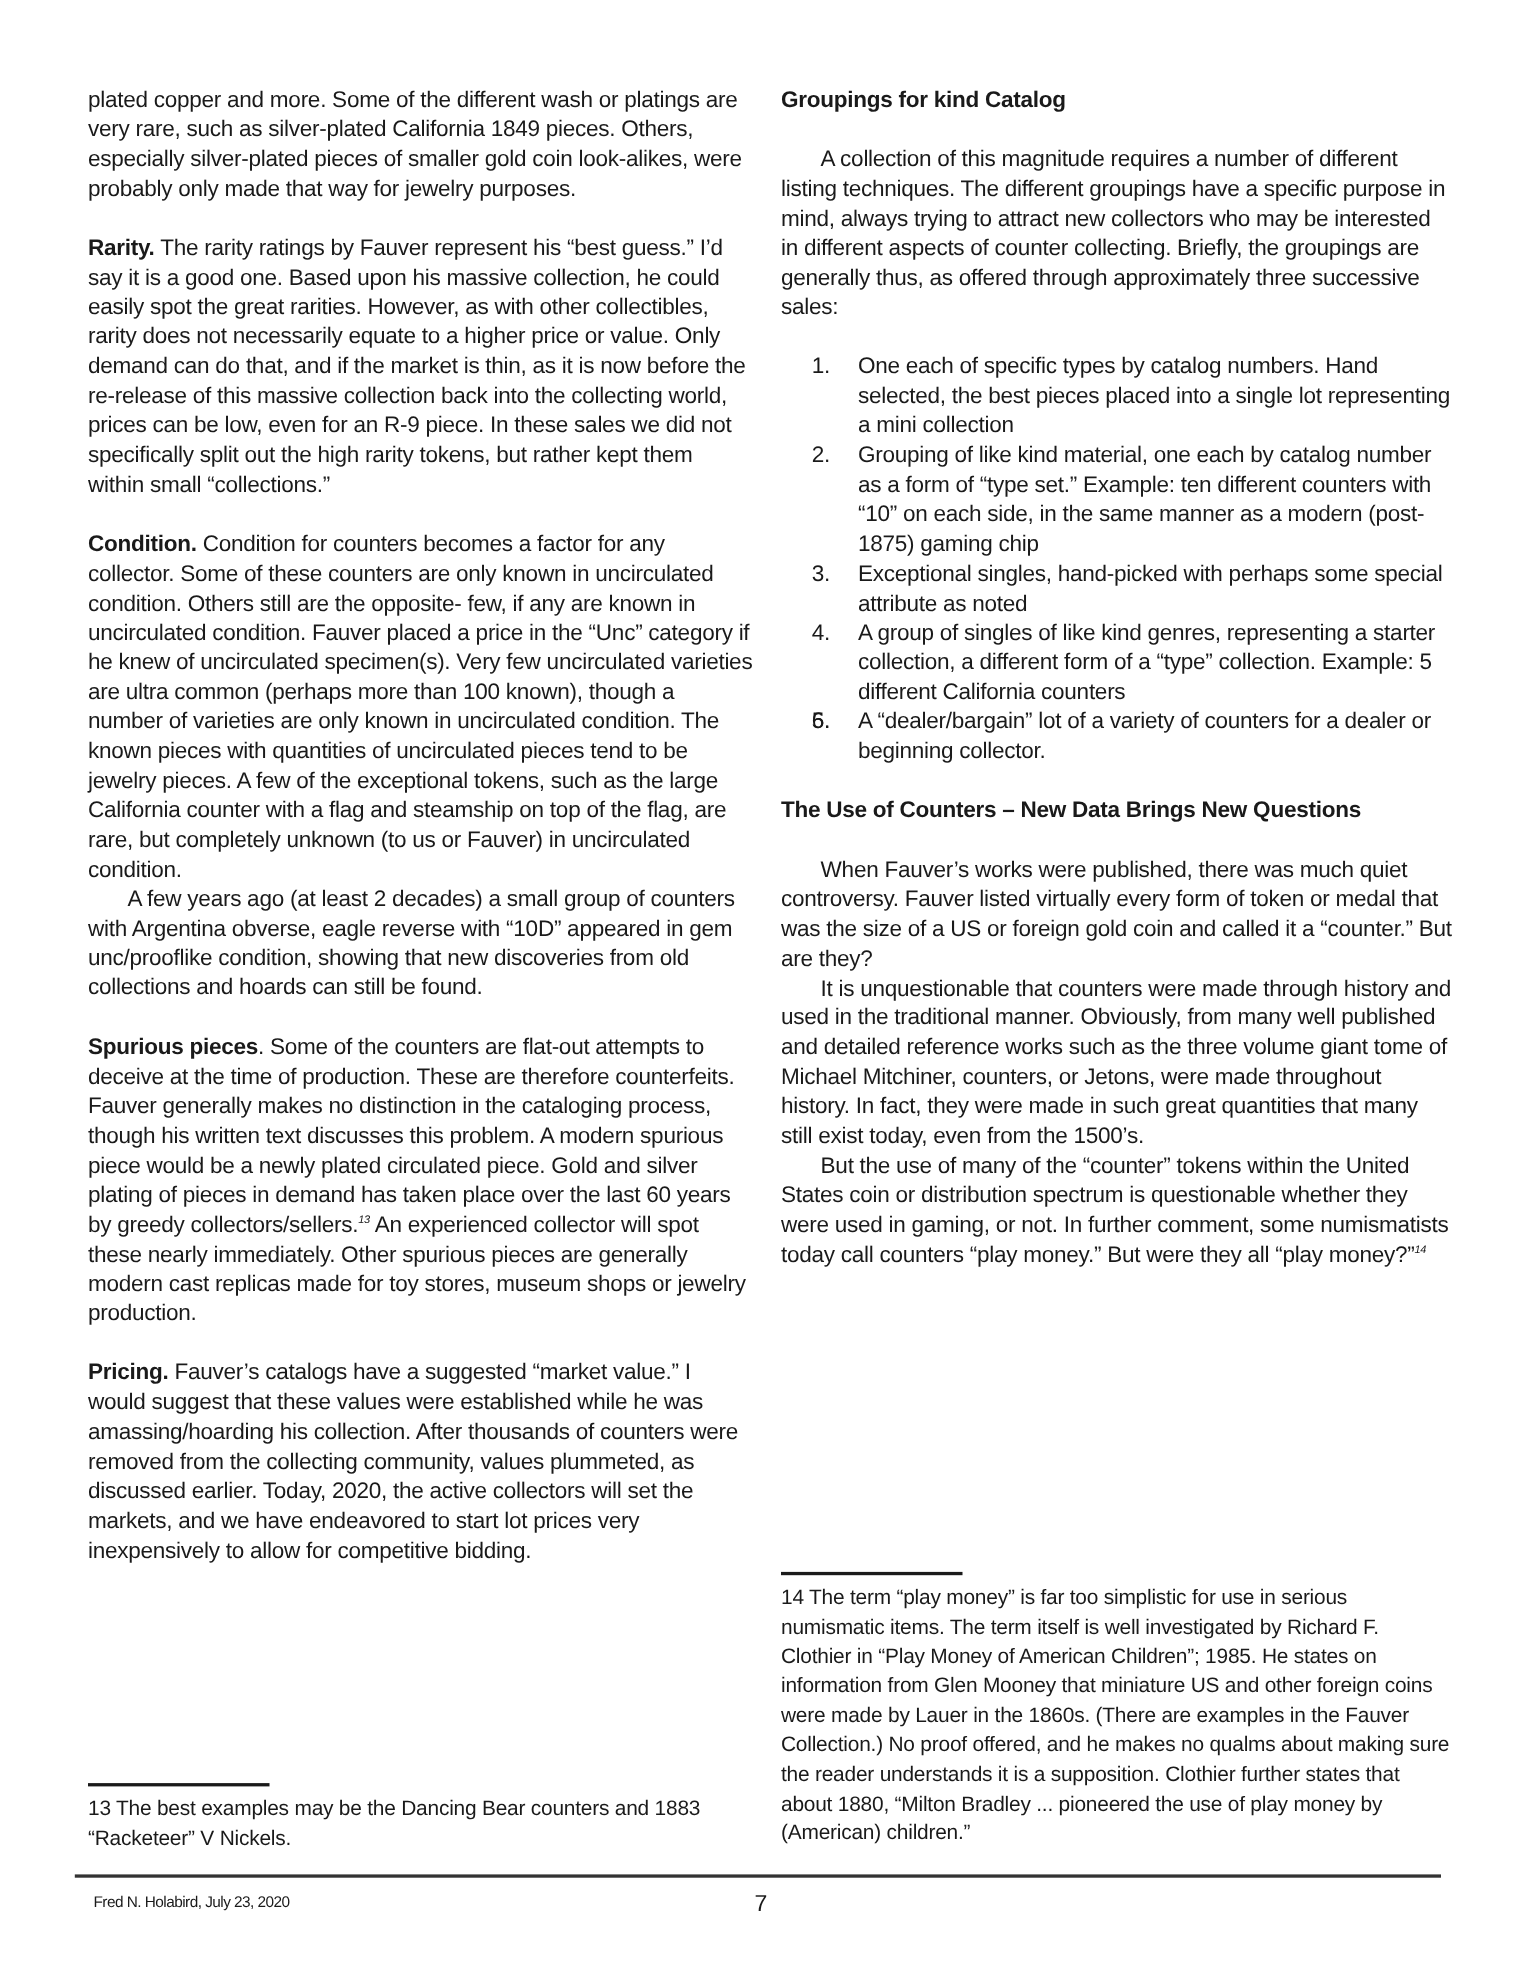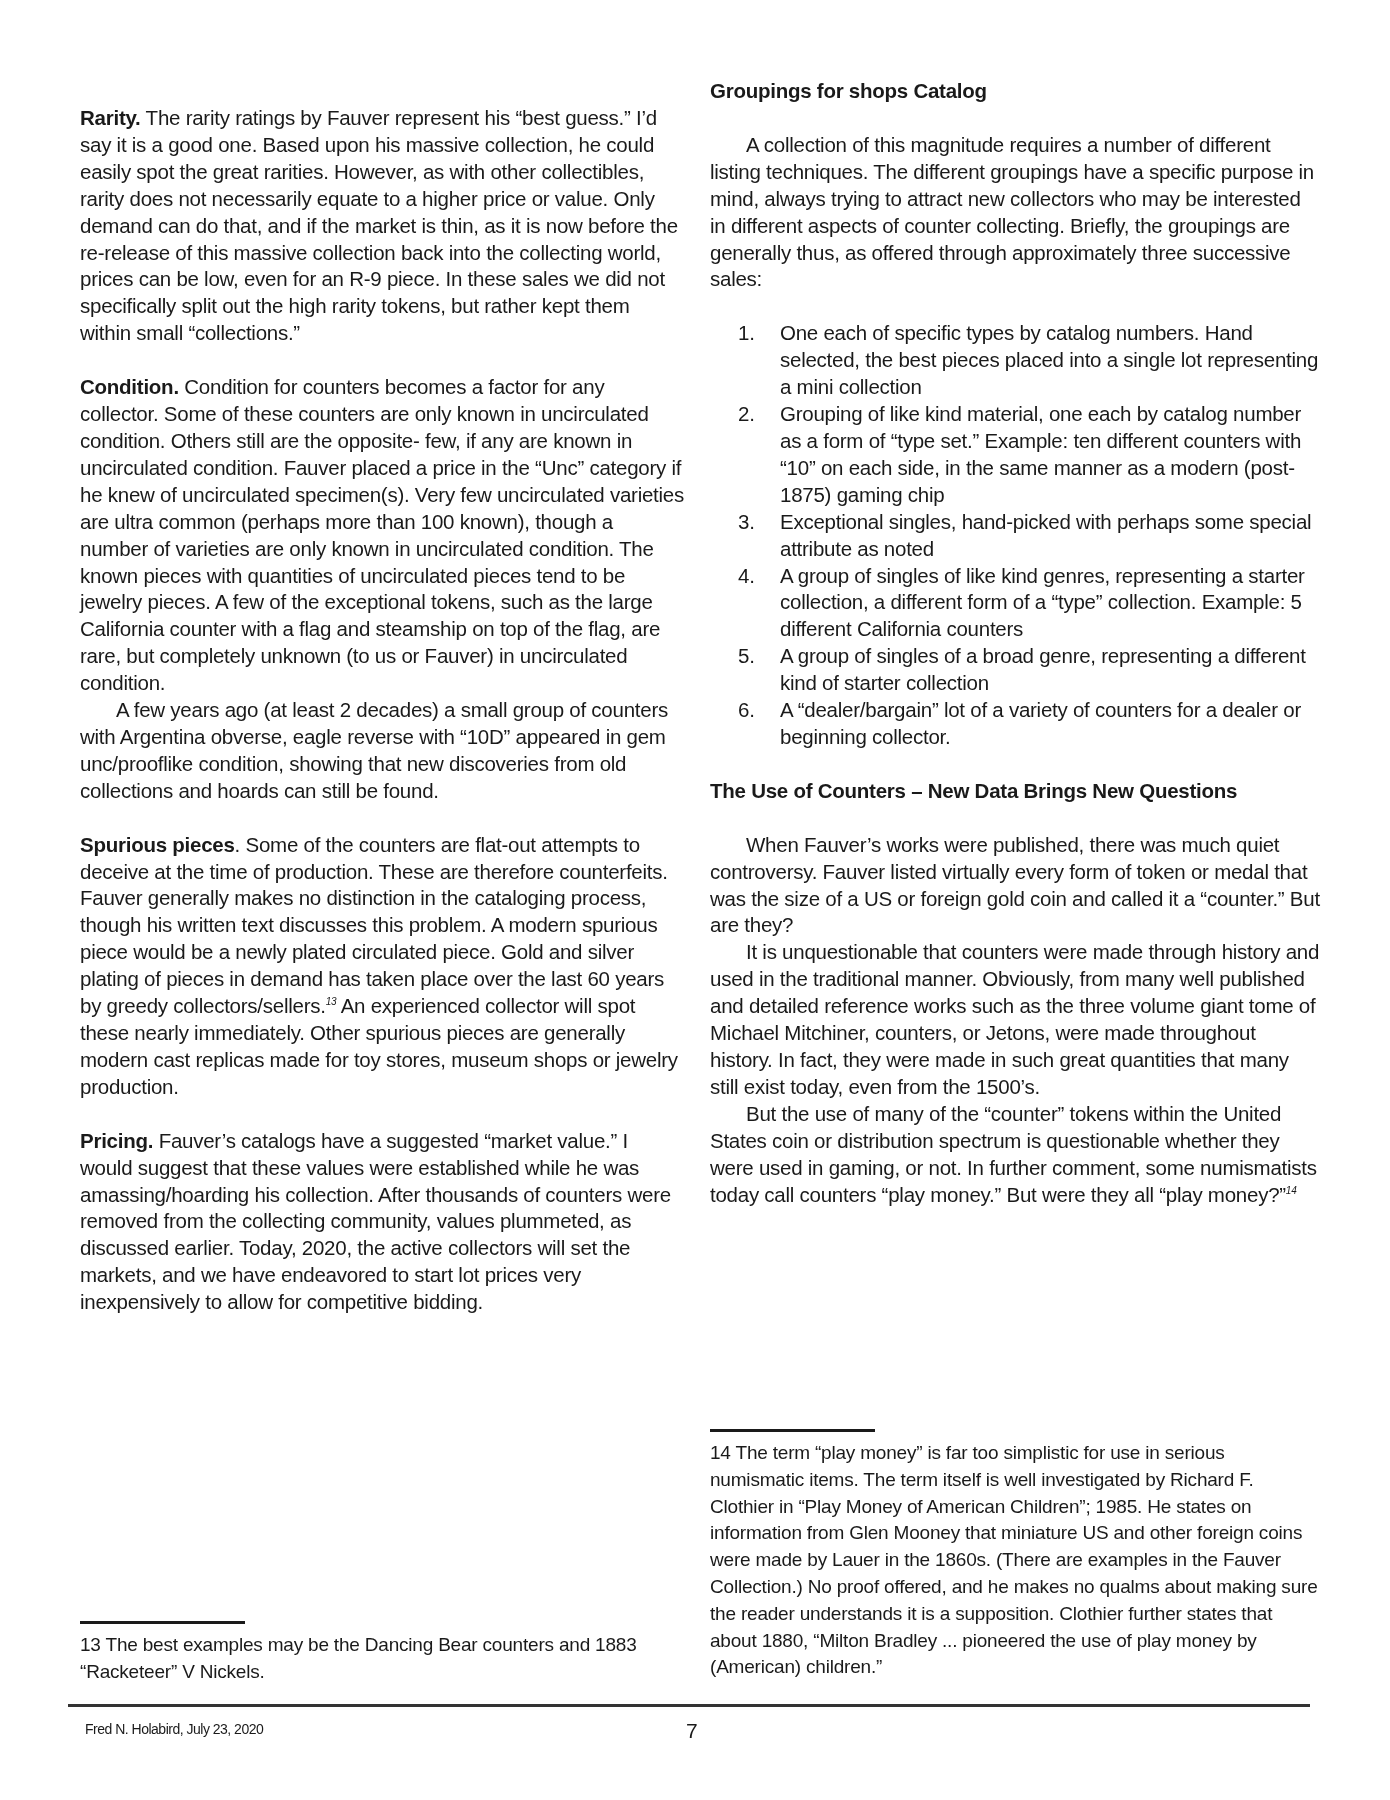--- a/index.html
+++ b/index.html
@@ -35,47 +35,48 @@
       position: absolute; left: 85px; top: 1721px; font-size: 14px; letter-spacing: -0.5px;
     }
     .footer-page {
       position: absolute; left: 686px; top: 1719px; font-size: 21px;
     }
   </style>
 </head>
 <body>
 
 <div class="col col-left">
+  <p>plated copper and more. Some of the different wash or platings are very rare, such as silver-plated California 1849 pieces. Others, especially silver-plated pieces of smaller gold coin look-alikes, were probably only made that way for jewelry purposes.</p>
   <div class="gap"></div>
   <p><span class="lead">Rarity.</span><span> The rarity ratings by Fauver represent his “best guess.” I’d say it is a good one. Based upon his massive collection, he could easily spot the great rarities. However, as with other collectibles, rarity does not necessarily equate to a higher price or value. Only demand can do that, and if the market is thin, as it is now before the re-release of this massive collection back into the collecting world, prices can be low, even for an R-9 piece. In these sales we did not specifically split out the high rarity tokens, but rather kept them within small “collections.”</span></p>
   <div class="gap"></div>
   <p><span class="lead">Condition.</span><span> Condition for counters becomes a factor for any collector. Some of these counters are only known in uncirculated condition. Others still are the opposite- few, if any are known in uncirculated condition.  Fauver placed a price in the “Unc” category if he knew of uncirculated specimen(s). Very few uncirculated varieties are ultra common (perhaps more than 100 known), though a number of varieties are only known in uncirculated condition.  The known pieces with quantities of uncirculated pieces tend to be jewelry pieces. A few of the exceptional tokens, such as the large California counter with a flag and steamship on top of the flag, are rare, but completely unknown (to us or Fauver) in uncirculated condition.</span></p>
   <p class="indent">A few years ago (at least 2 decades) a small group of counters with Argentina obverse, eagle reverse with “10D” appeared in gem unc/prooflike condition, showing that new discoveries from old collections and hoards can still be found.</p>
   <div class="gap"></div>
   <p><span class="lead">Spurious pieces</span><span>. Some of the counters are flat-out attempts to deceive at the time of production. These are therefore counterfeits. Fauver generally makes no distinction in the cataloging process, though his written text discusses this problem. A modern spurious piece would be a newly plated circulated piece. Gold and silver plating of pieces in demand has taken place over the last 60 years by greedy collectors/sellers.</span><sup>13</sup><span> An experienced collector will spot these nearly immediately. Other spurious pieces are generally modern cast replicas made for toy stores, museum shops or jewelry production.</span></p>
   <div class="gap"></div>
   <p><span class="lead">Pricing.</span><span> Fauver’s catalogs have a suggested “market value.” I would suggest that these values were established while he was amassing/hoarding his collection. After thousands of counters were removed from the collecting community, values plummeted, as discussed earlier. Today, 2020, the active collectors will set the markets, and we have endeavored to start lot prices very inexpensively to allow for competitive bidding.</span></p>
 </div>
 
 <div class="footnotes-left">
   <div class="fn-rule"></div>
   <p class="footnote">13 The best examples may be the Dancing Bear counters and 1883 “Racketeer” V Nickels.</p>
 </div>
 
 <div class="col col-right">
-  <p class="heading">Groupings for shops Catalog</p>
+  <p class="heading">Groupings for kind Catalog</p>
   <div class="gap"></div>
   <p class="indent">A collection of this magnitude requires a number of different listing techniques. The different groupings have a specific purpose in mind, always trying to attract new collectors who may be interested in different aspects of counter collecting. Briefly, the groupings are generally thus, as offered through approximately three successive sales:</p>
   <div class="gap"></div>
   <ol>
     <li><span class="num">1.</span><span>One each of specific types by catalog numbers. Hand selected, the best pieces placed into a single lot representing a mini collection</span></li>
     <li><span class="num">2.</span><span>Grouping of like kind material, one each by catalog number as a form of “type set.” Example: ten different counters with “10” on each side, in the same manner as a modern (post-1875) gaming chip</span></li>
     <li><span class="num">3.</span><span>Exceptional singles, hand-picked with perhaps some special attribute as noted</span></li>
     <li><span class="num">4.</span><span>A group of singles of like kind genres, representing a starter collection, a different form of a “type” collection. Example: 5 different California counters</span></li>
-    <li><span class="num">5.</span><span>A group of singles of a broad genre, representing a different kind of starter collection</span></li>
+    <li><span class="num">5.</span></li>
     <li><span class="num">6.</span><span>A “dealer/bargain” lot of a variety of counters for a dealer or beginning collector.</span></li>
   </ol>
   <div class="gap"></div>
   <p class="heading">The Use of Counters – New Data Brings New Questions</p>
   <div class="gap"></div>
   <p class="indent">When Fauver’s works were published, there was much quiet controversy. Fauver listed virtually every form of token or medal that was the size of a US or foreign gold coin and called it a “counter.” But are they?</p>
   <p class="indent">It is unquestionable that counters were made through history and used in the traditional manner. Obviously, from many well published and detailed reference works such as the three volume giant tome of Michael Mitchiner, counters, or Jetons, were made throughout history. In fact, they were made in such great quantities that many still exist today, even from the 1500’s.</p>
   <p class="indent"><span>But the use of many of the “counter” tokens within the United States coin or distribution spectrum  is questionable whether they were used in gaming, or not. In further comment, some numismatists today call counters “play money.” But were they all “play money?”</span><sup>14</sup></p>
 </div>
 

